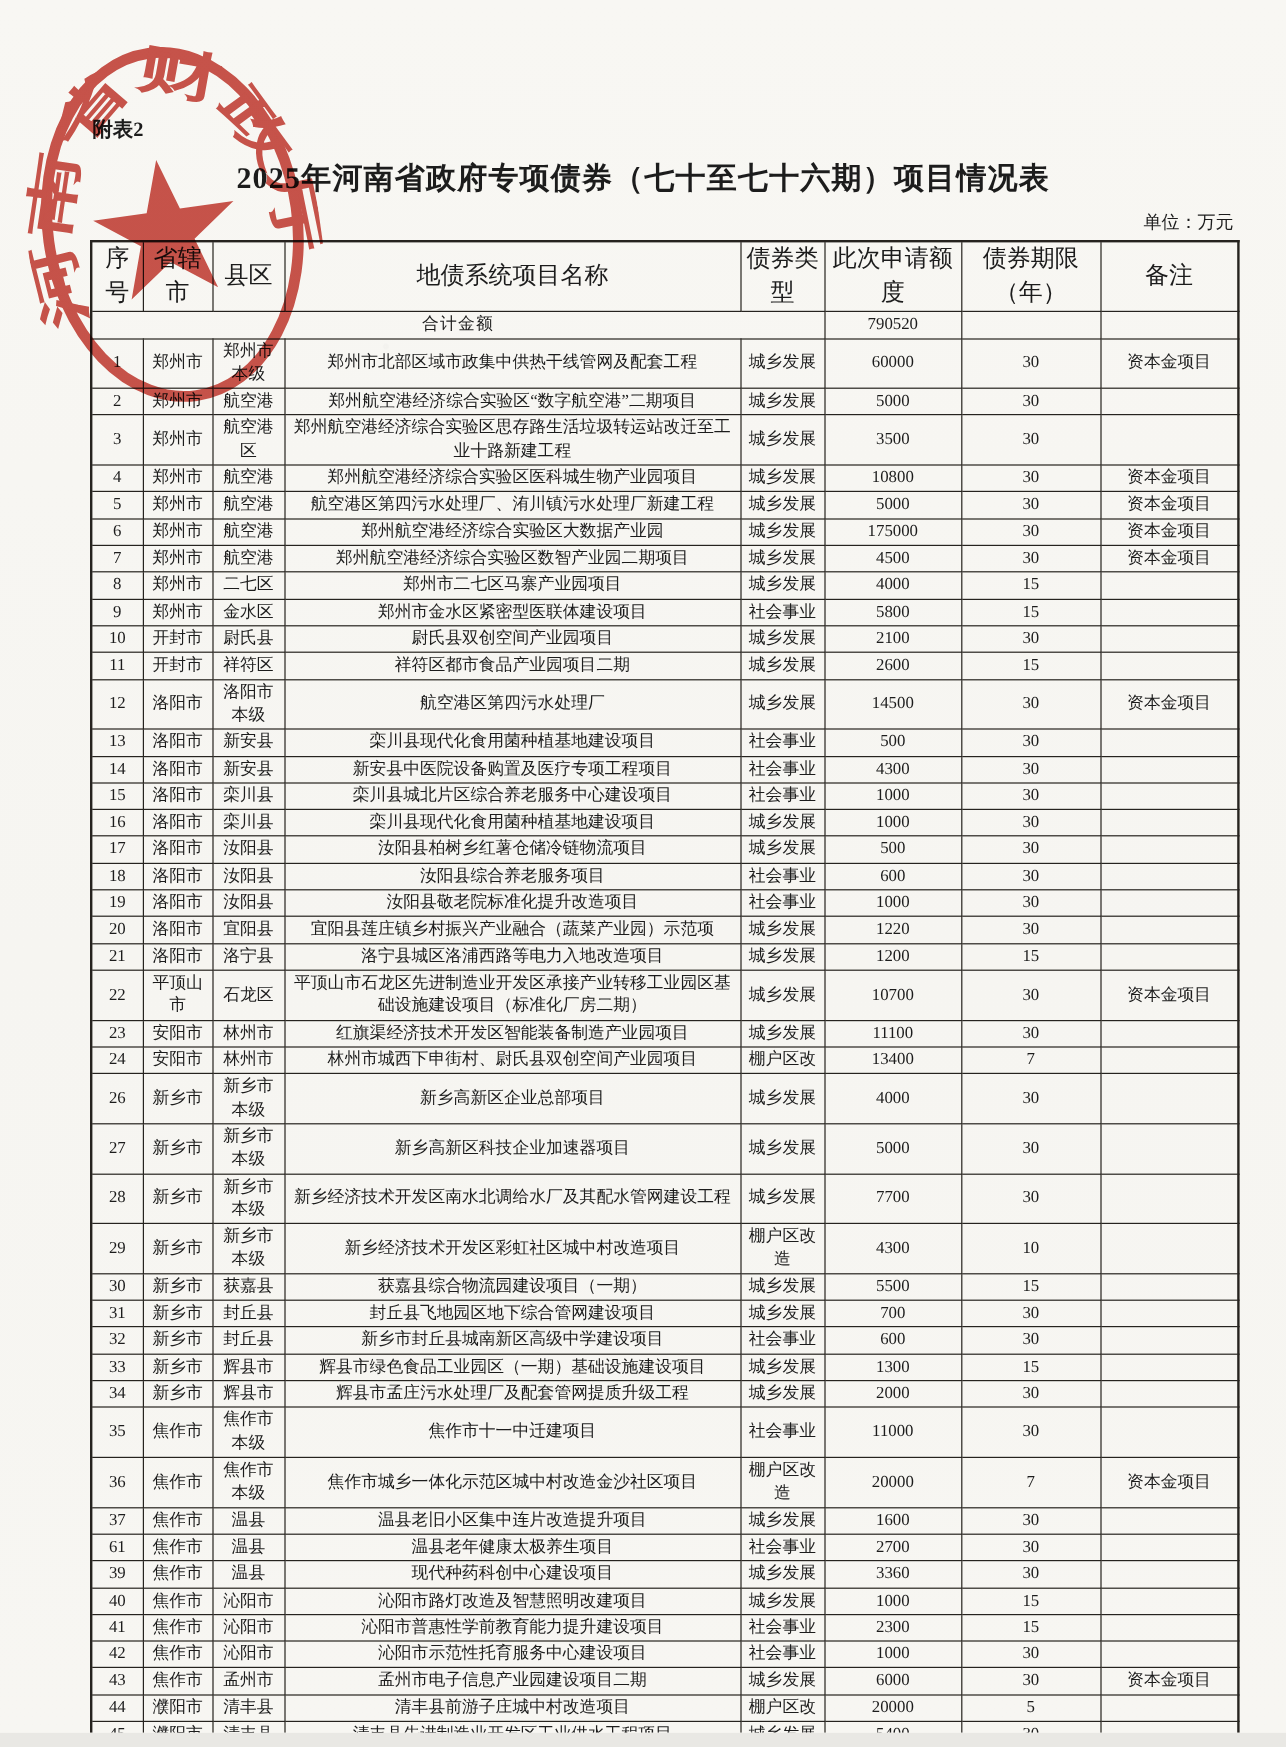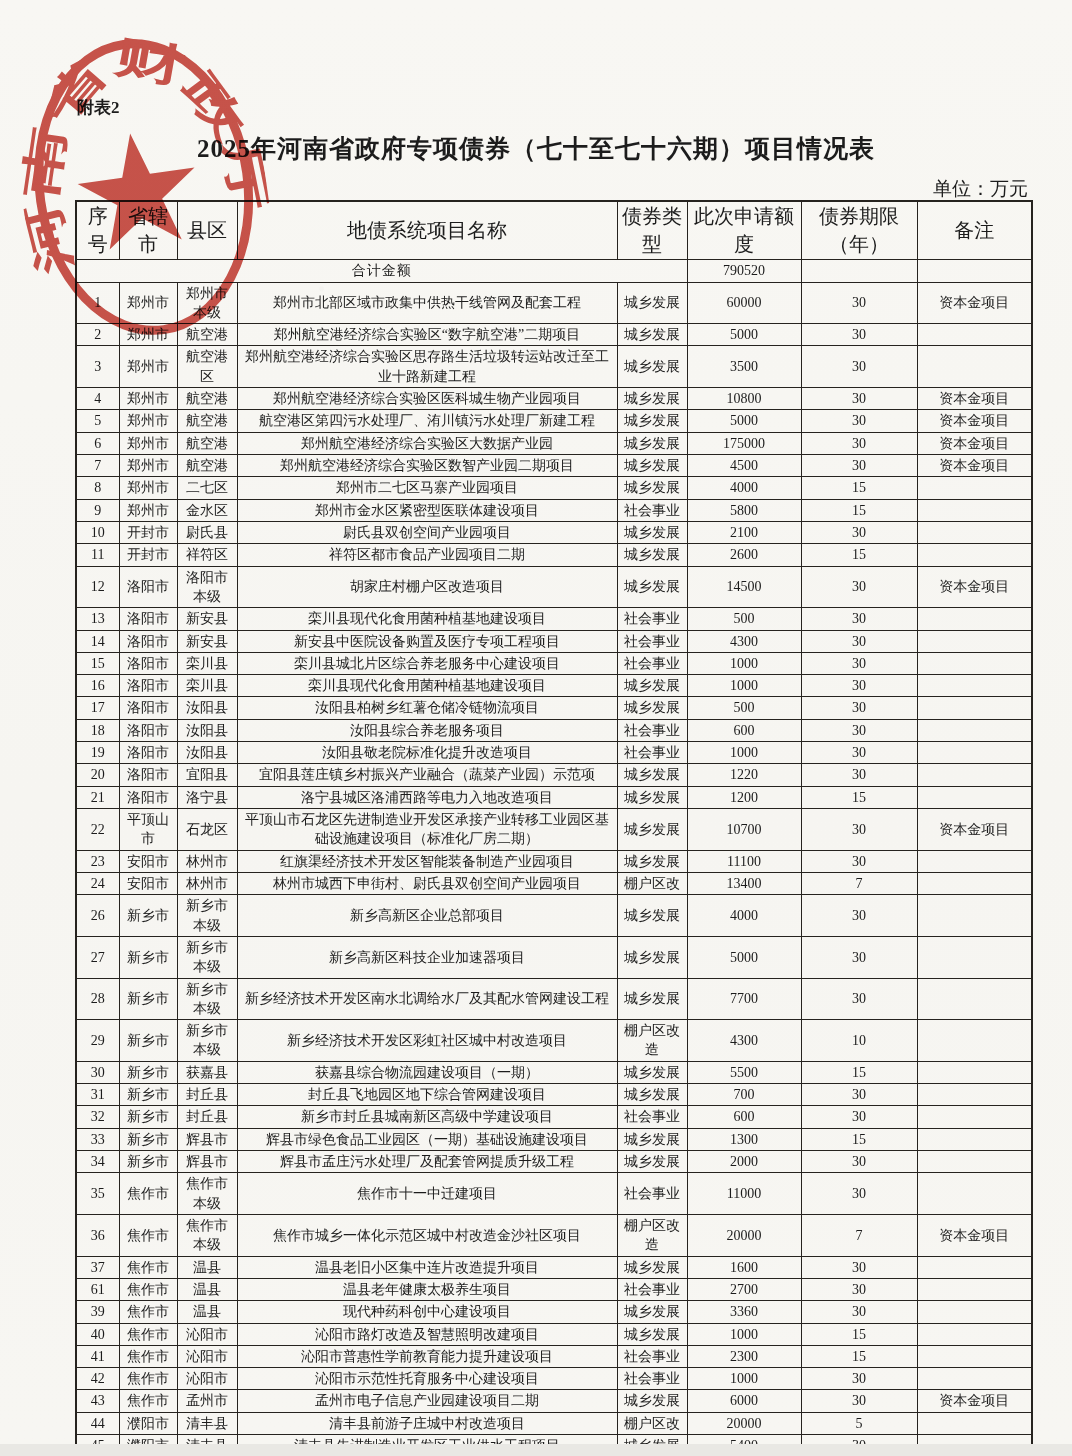--- a/index.html
+++ b/index.html
@@ -19,21 +19,21 @@
     position:absolute; left:77px; top:96px;
     font-size:17px; font-weight:bold;
   }
   .doc-title {
     position:absolute; left:0; right:0; top:132px;
     text-align:center;
     font-size:25px; font-weight:bold; letter-spacing:1px;
   }
   .unit-label {
     position:absolute; right:44px; top:176px;
-    font-size:19px;
+    font-size:15px;
   }
   table.main {
     position:absolute; left:75px; top:200px;
     width:956px;
     border-collapse:collapse;
     table-layout:fixed;
     font-size:14px;
   }
   table.main col.c-seq   { width:43px; }
   table.main col.c-city  { width:58px; }
@@ -217,21 +217,21 @@
           <td>祥符区都市食品产业园项目二期</td>
           <td>城乡发展</td>
           <td>2600</td>
           <td>15</td>
           <td></td>
         </tr>
         <tr>
           <td>12</td>
           <td>洛阳市</td>
           <td>洛阳市本级</td>
-          <td>胡家庄村棚户区改造项目</td>
+          <td>航空港区第四污水处理厂</td>
           <td>城乡发展</td>
           <td>14500</td>
           <td>30</td>
           <td>资本金项目</td>
         </tr>
         <tr>
           <td>13</td>
           <td>洛阳市</td>
           <td>新安县</td>
           <td>栾川县现代化食用菌种植基地建设项目</td>

